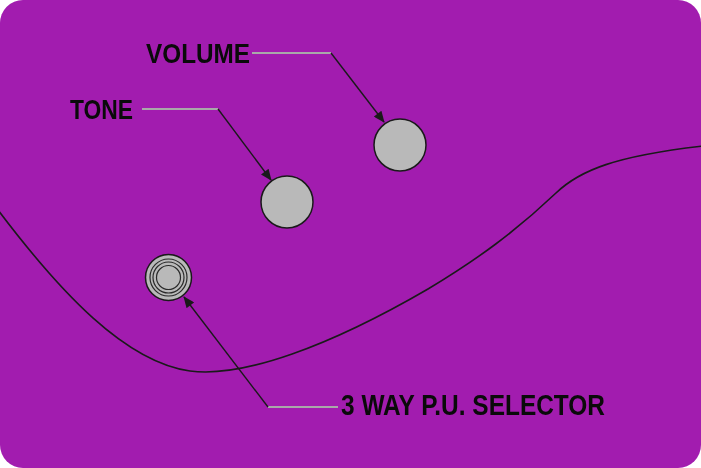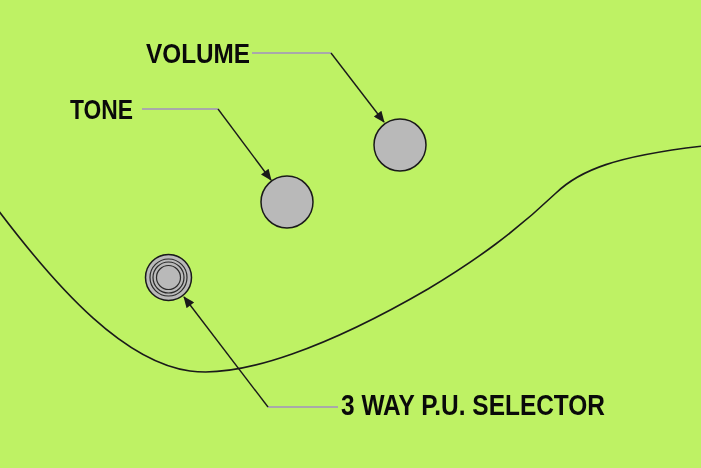--- a/index.html
+++ b/index.html
@@ -4,23 +4,24 @@
 <style>
   html, body {
     margin: 0;
     padding: 0;
     background: #ffffff;
   }
   .stage {
     position: relative;
     width: 701px;
     height: 468px;
-    background: #bef264;
+    background: #a21caf;
     overflow: hidden;
     font-family: "Liberation Sans", "DejaVu Sans", sans-serif;
+    border-radius: 23px;
   }
   svg text.label {
     font-family: "Liberation Sans", "DejaVu Sans", sans-serif;
     font-weight: 700;
     fill: #0a0a0a;
   }
   .body-line {
     fill: none;
     stroke: #1a1a1a;
     stroke-width: 1.6;

